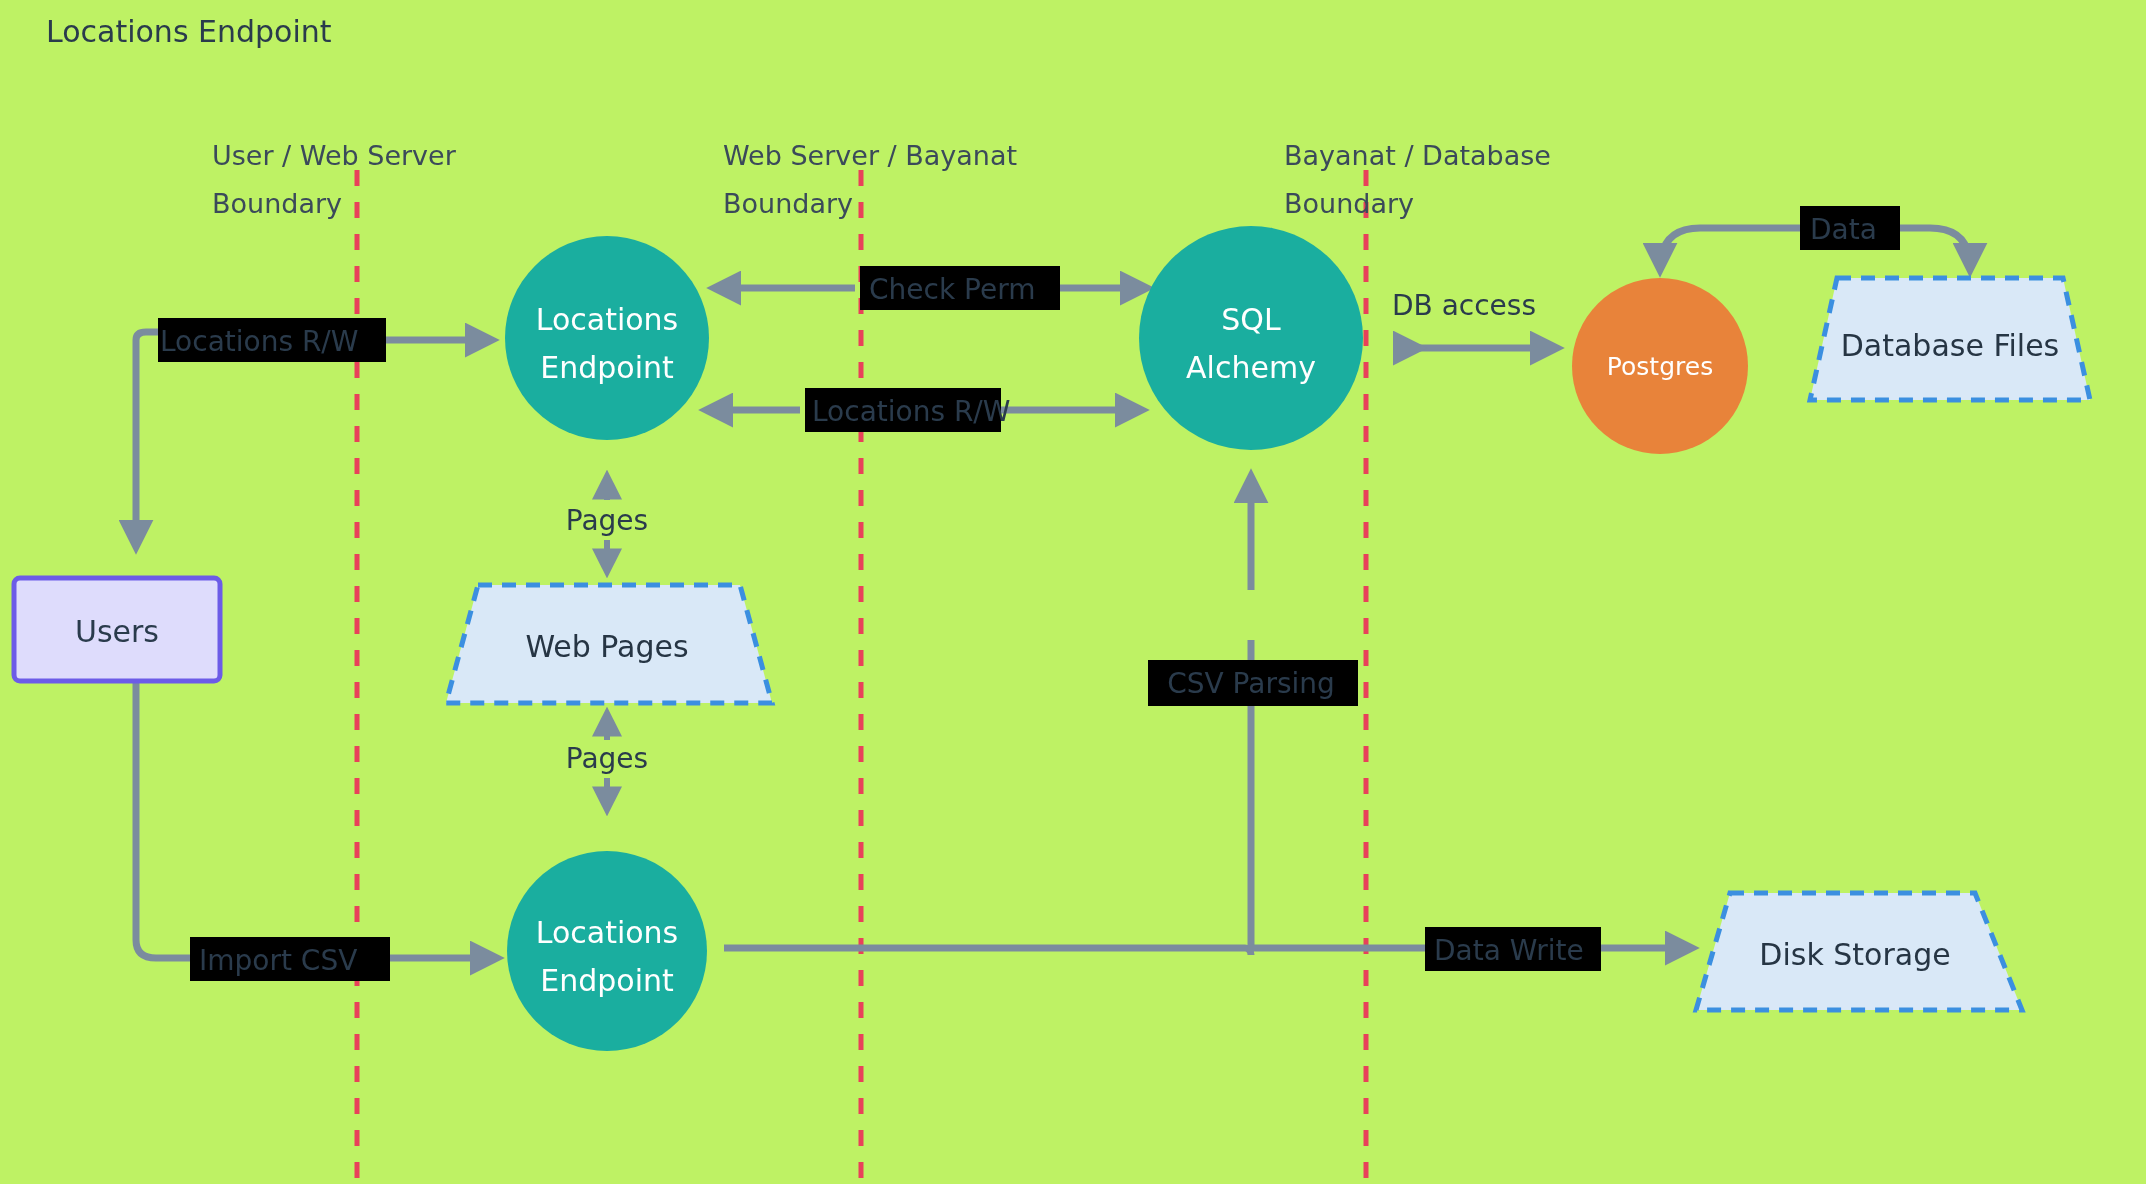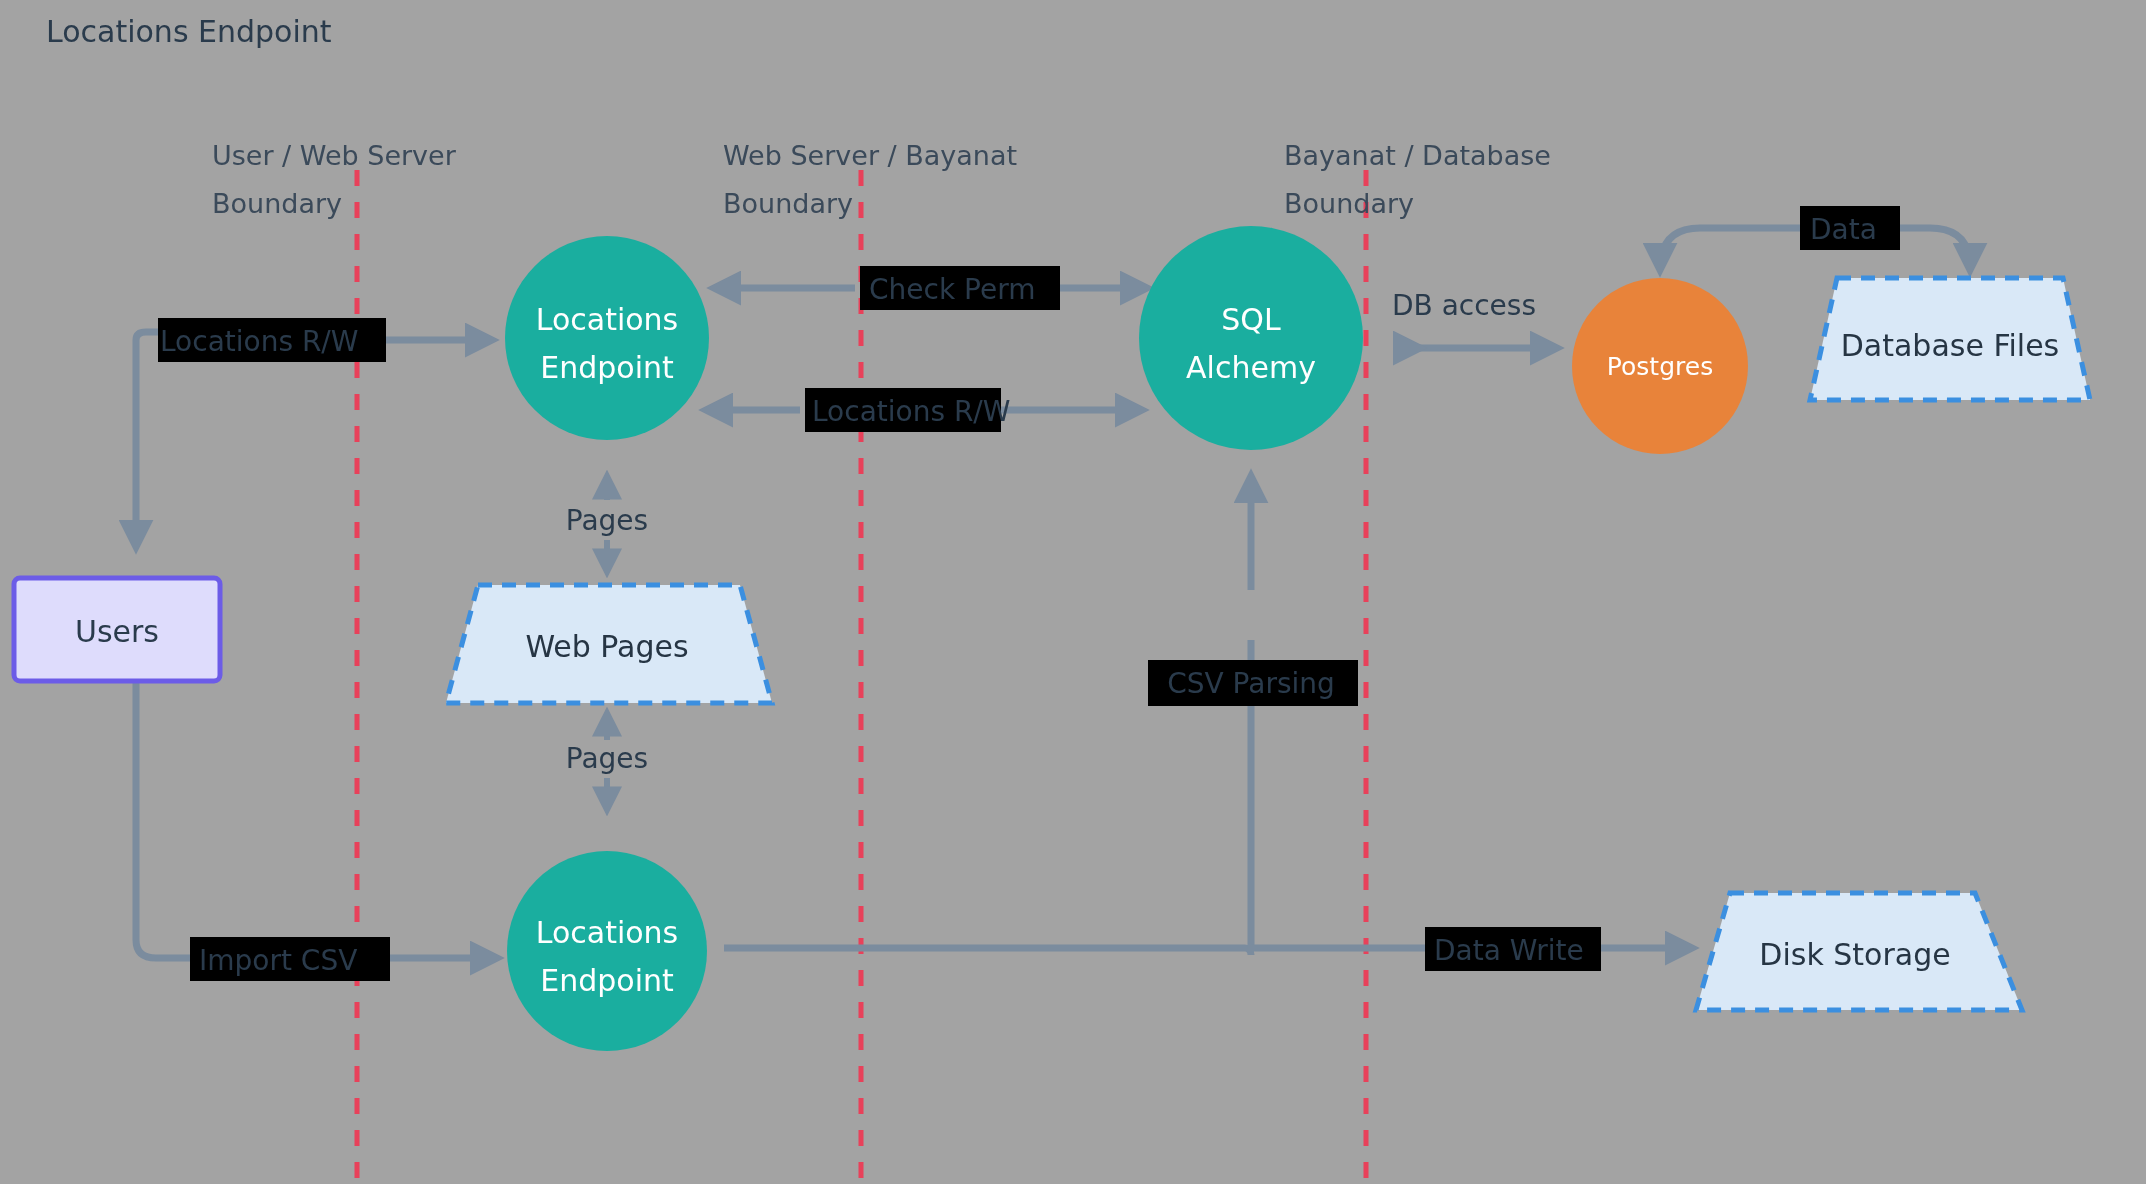--- a/index.html
+++ b/index.html
@@ -10,21 +10,21 @@
   body {
     width: 2146px;
     height: 1184px;
     overflow: hidden;
     font-family: "DejaVu Sans", sans-serif;
   }
   #canvas {
     position: relative;
     width: 2146px;
     height: 1184px;
-    background: #a3a3a3;
+    background: #bef264;
   }
   svg.layer {
     position: absolute;
     top: 0;
     left: 0;
     width: 2146px;
     height: 1184px;
   }
   .title-text {
     font-family: "DejaVu Sans", sans-serif;

